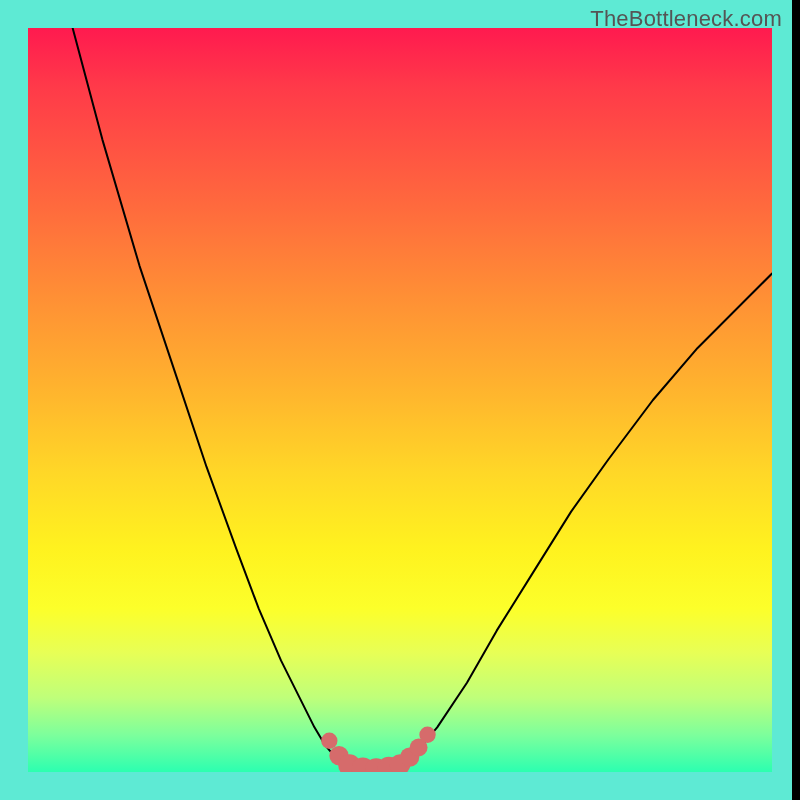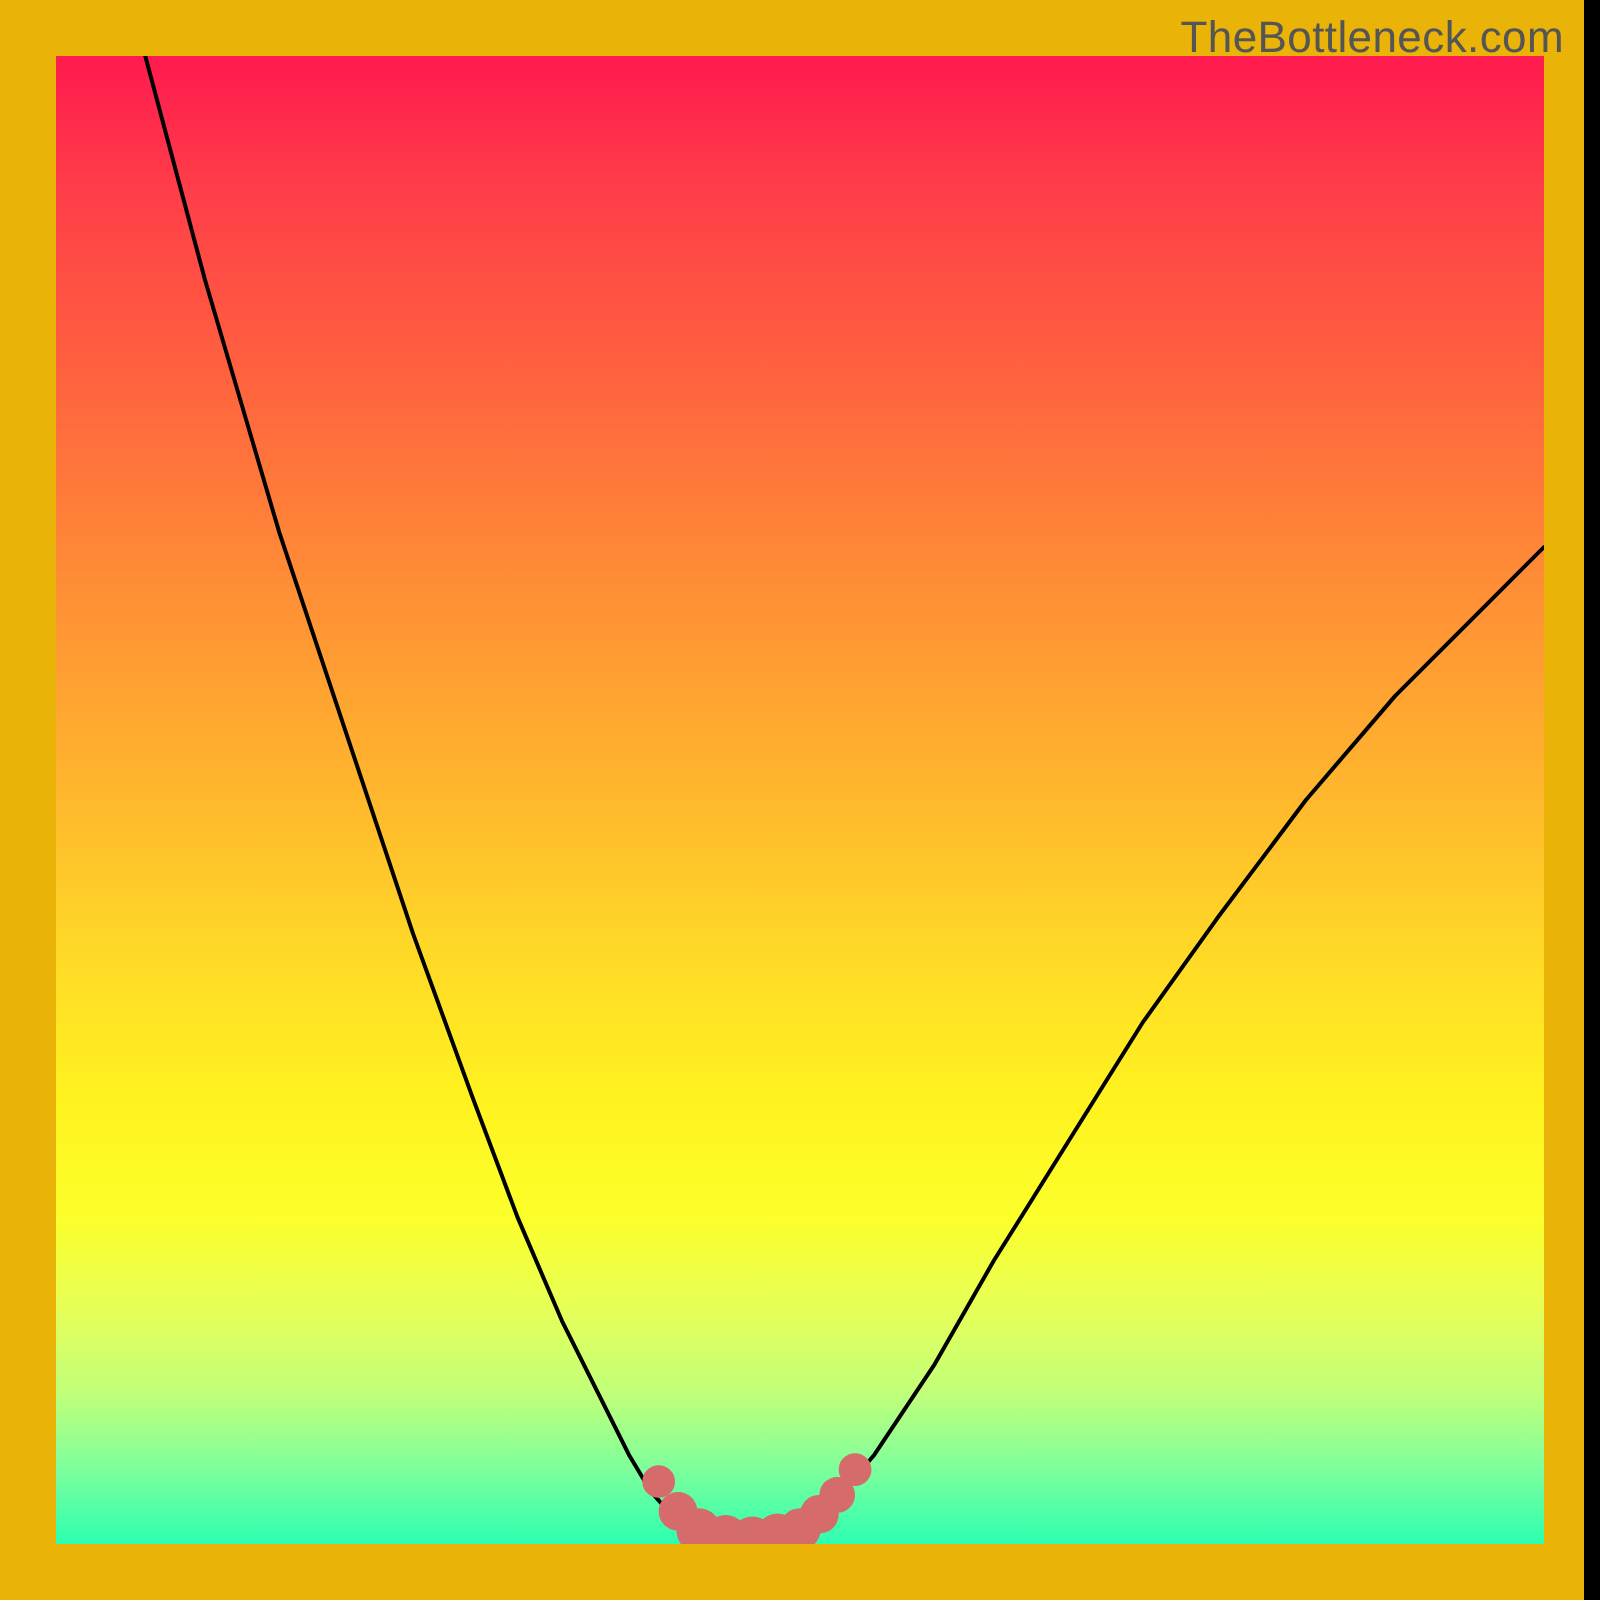--- a/index.html
+++ b/index.html
@@ -1,21 +1,21 @@
 <!DOCTYPE html>
 <html><head>
 <meta charset="utf-8">
 <style>
   * { margin: 0; padding: 0; box-sizing: border-box; }
   html, body { width: 800px; height: 800px; overflow: hidden; background: #000; }
   .frame {
     position: relative;
     width: 792px;
     height: 800px;
-    background: #eab308;
+    background: #5eead4;
   }
   .watermark {
     position: absolute;
     top: 6px;
     right: 10px;
     font-family: Arial, Helvetica, sans-serif;
     font-size: 22px;
     font-weight: 500;
     color: #555;
     letter-spacing: 0.2px;

